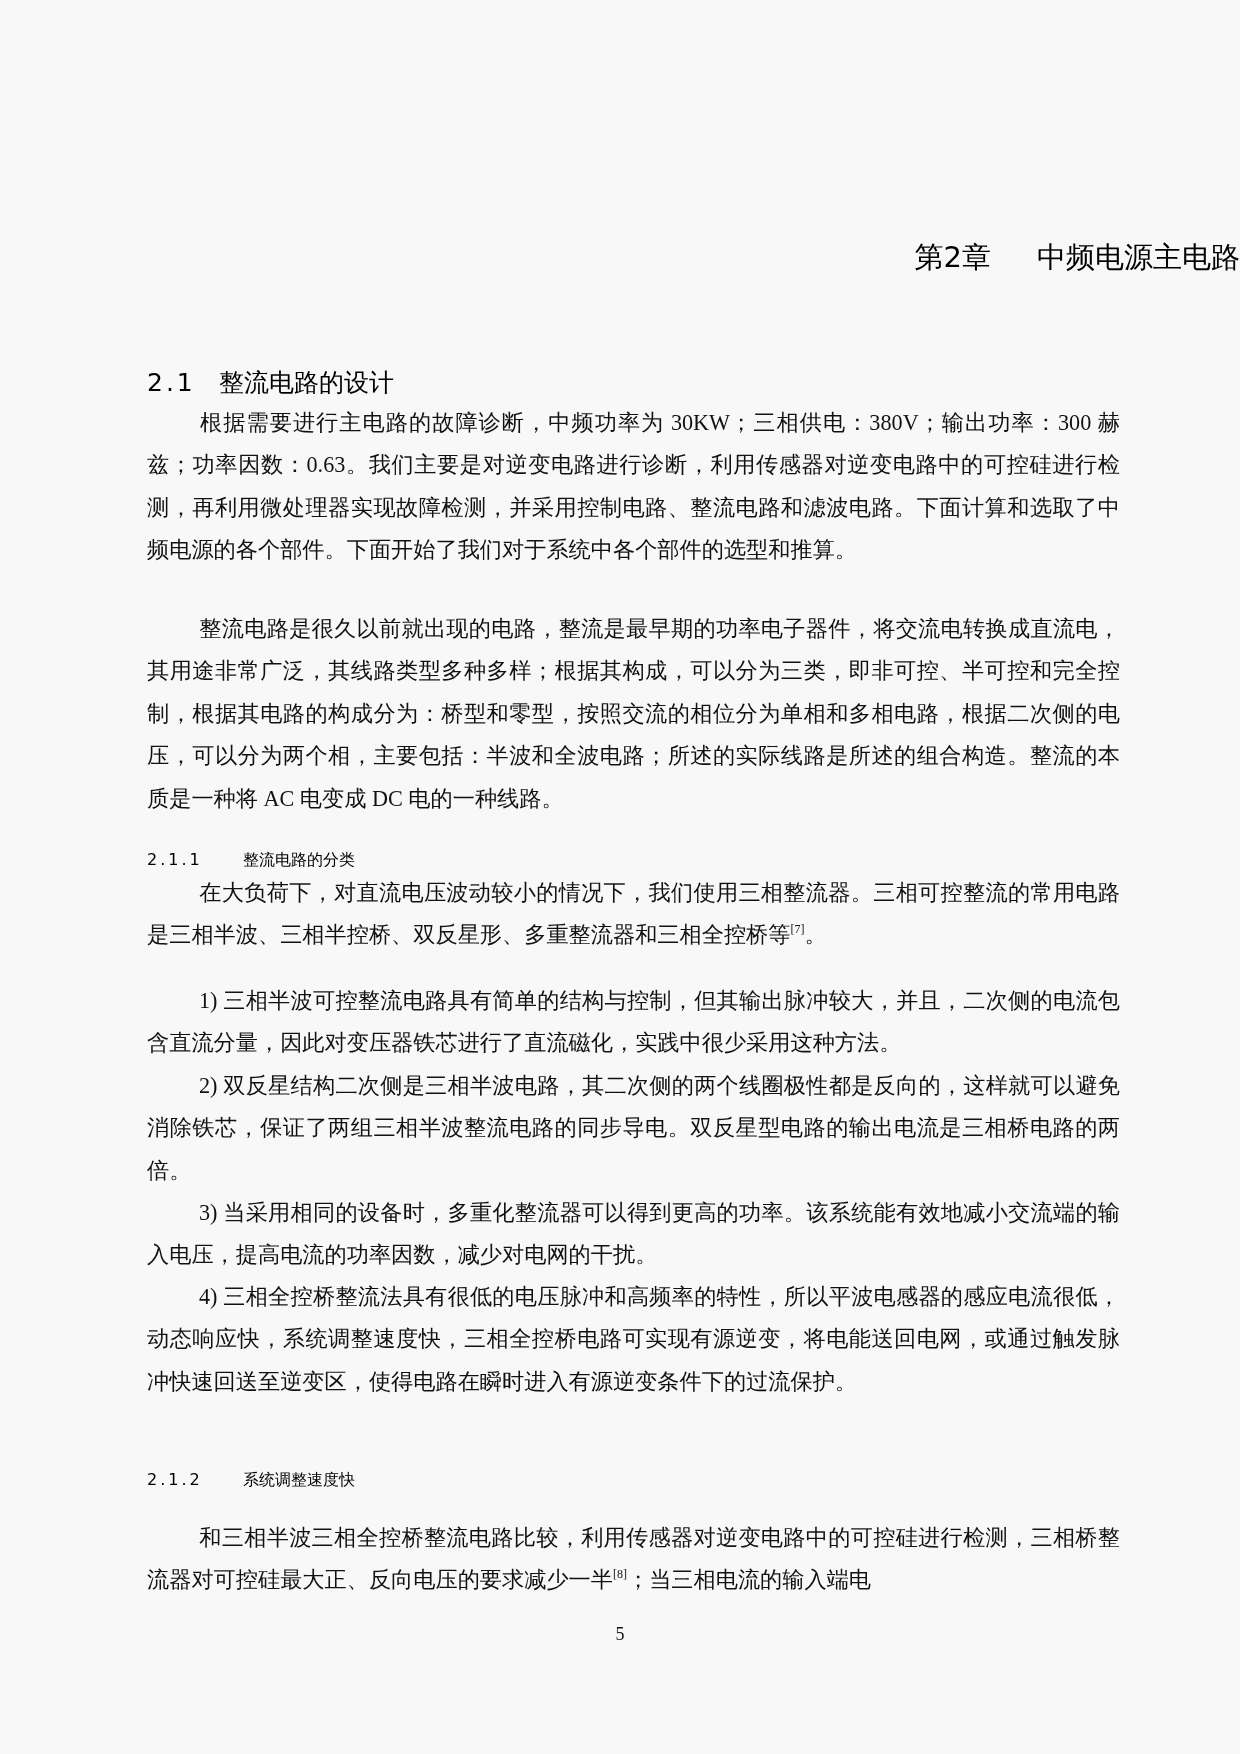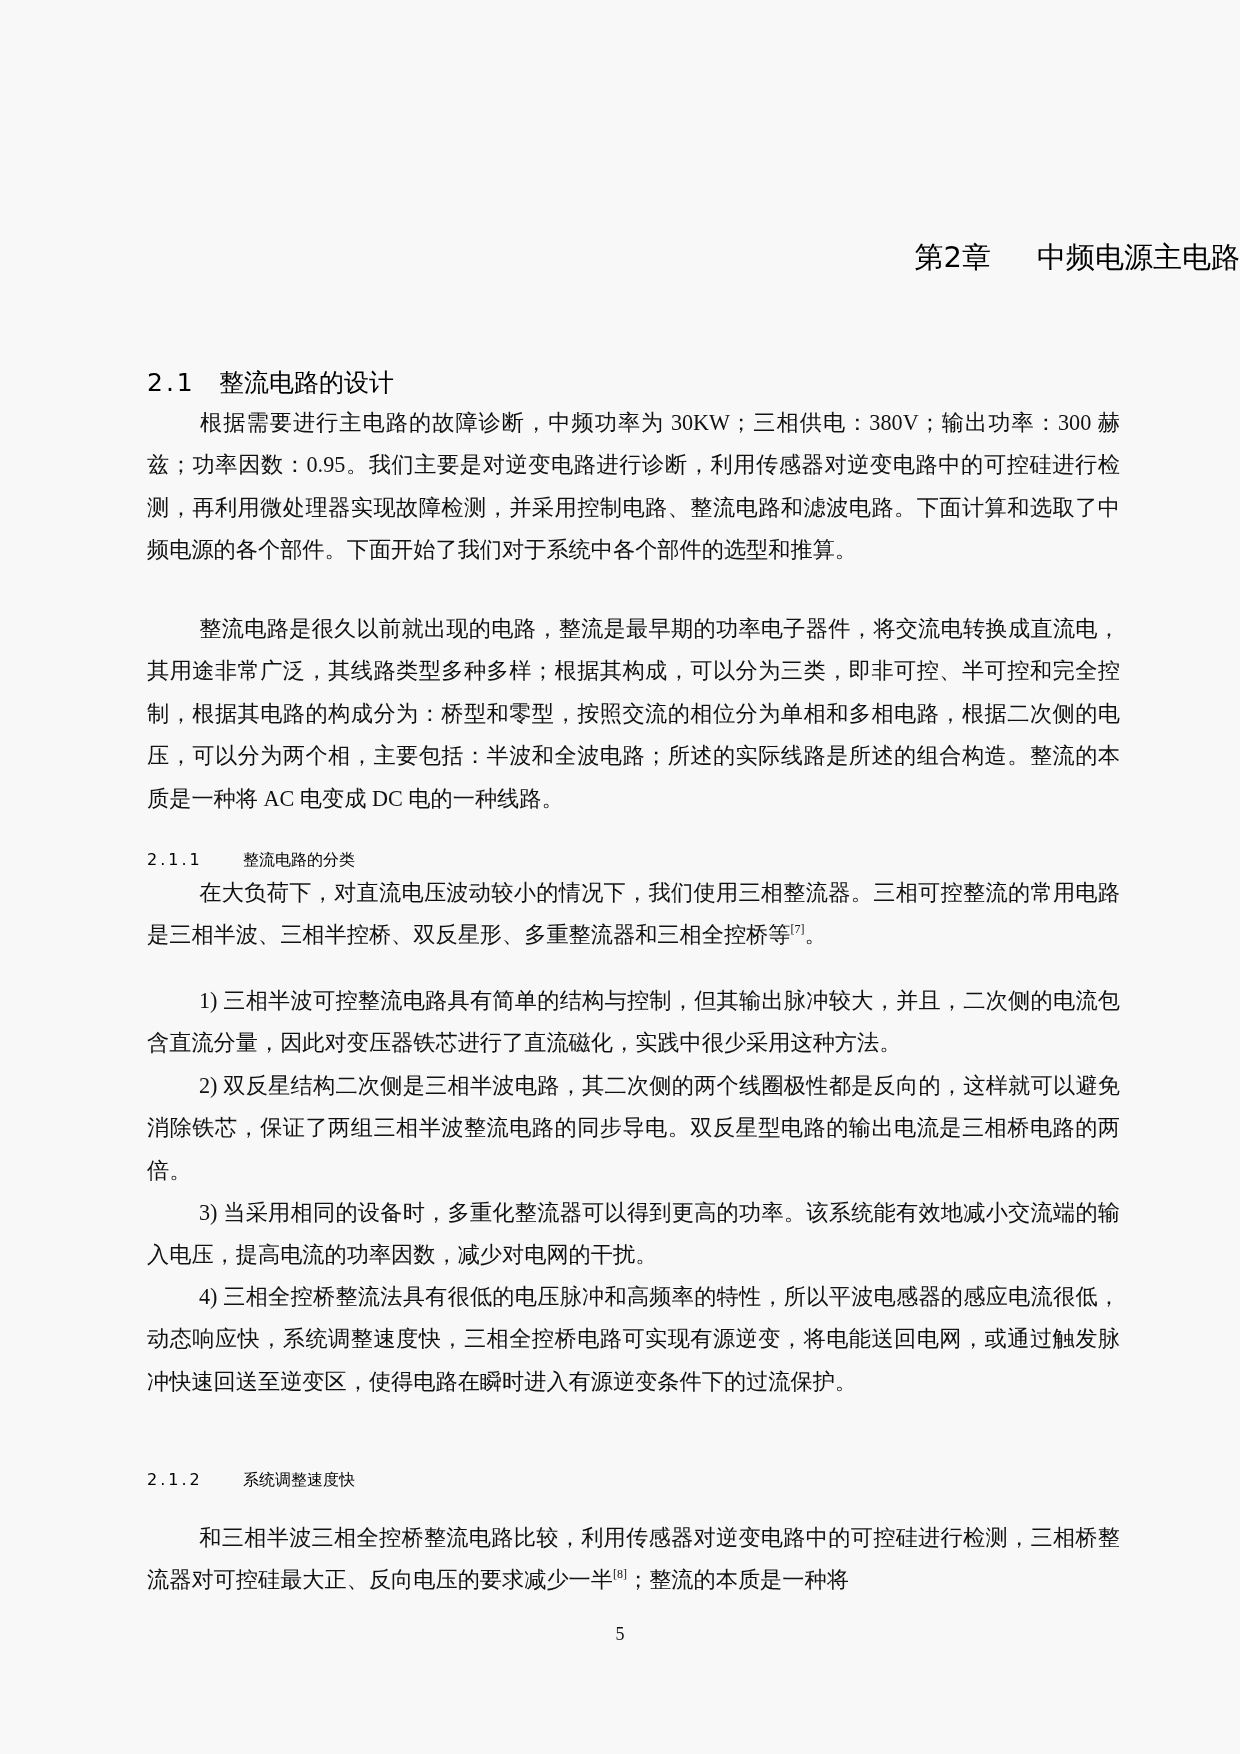--- a/index.html
+++ b/index.html
@@ -60,21 +60,21 @@
 <body>
 
 <div class="chapter-title">
   <span class="num">第2章</span><span>中频电源主电路</span>
 </div>
 
 <div class="heading h2" style="top:366px;">
   <span class="hnum">2.1</span><span>整流电路的设计</span>
 </div>
 
-<p class="para" style="top:402px;"><span class="indent"></span><span>根据需要进行主电路的故障诊断，中频功率为 30KW；三相供电：380V；输出功率：300 赫兹；功率因数：0.95。我们主要是对逆变电路进行诊断，利用传感器对逆变电路中的可控硅进行检测，再利用微处理器实现故障检测，并采用控制电路、整流电路和滤波电路。下面计算和选取了中频电源的各个部件。下面开始了我们对于系统中各个部件的选型和推算。</span></p>
+<p class="para" style="top:402px;"><span class="indent"></span><span>根据需要进行主电路的故障诊断，中频功率为 30KW；三相供电：380V；输出功率：300 赫兹；功率因数：0.63。我们主要是对逆变电路进行诊断，利用传感器对逆变电路中的可控硅进行检测，再利用微处理器实现故障检测，并采用控制电路、整流电路和滤波电路。下面计算和选取了中频电源的各个部件。下面开始了我们对于系统中各个部件的选型和推算。</span></p>
 
 <p class="para" style="top:608px;"><span class="indent"></span><span>整流电路是很久以前就出现的电路，整流是最早期的功率电子器件，将交流电转换成直流电，其用途非常广泛，其线路类型多种多样；根据其构成，可以分为三类，即非可控、半可控和完全控制，根据其电路的构成分为：桥型和零型，按照交流的相位分为单相和多相电路，根据二次侧的电压，可以分为两个相，主要包括：半波和全波电路；所述的实际线路是所述的组合构造。整流的本质是一种将 AC 电变成 DC 电的一种线路。</span></p>
 
 <div class="heading h3" style="top:850px;">
   <span class="hnum">2.1.1</span><span>整流电路的分类</span>
 </div>
 
 <p class="para" style="top:872px;"><span class="indent"></span><span>在大负荷下，对直流电压波动较小的情况下，我们使用三相整流器。三相可控整流的常用电路是三相半波、三相半控桥、双反星形、多重整流器和三相全控桥等</span><sup>[7]</sup><span>。</span></p>
 
 <p class="para" style="top:980px;"><span class="indent"></span><span>1) 三相半波可控整流电路具有简单的结构与控制，但其输出脉冲较大，并且，二次侧的电流包含直流分量，因此对变压器铁芯进行了直流磁化，实践中很少采用这种方法。</span></p>
@@ -82,15 +82,15 @@
 <p class="para" style="top:1065px;"><span class="indent"></span><span>2) 双反星结构二次侧是三相半波电路，其二次侧的两个线圈极性都是反向的，这样就可以避免消除铁芯，保证了两组三相半波整流电路的同步导电。双反星型电路的输出电流是三相桥电路的两倍。</span></p>
 
 <p class="para" style="top:1192px;"><span class="indent"></span><span>3) 当采用相同的设备时，多重化整流器可以得到更高的功率。该系统能有效地减小交流端的输入电压，提高电流的功率因数，减少对电网的干扰。</span></p>
 
 <p class="para" style="top:1276px;"><span class="indent"></span><span>4) 三相全控桥整流法具有很低的电压脉冲和高频率的特性，所以平波电感器的感应电流很低，动态响应快，系统调整速度快，三相全控桥电路可实现有源逆变，将电能送回电网，或通过触发脉冲快速回送至逆变区，使得电路在瞬时进入有源逆变条件下的过流保护。</span></p>
 
 <div class="heading h3" style="top:1470px;">
   <span class="hnum">2.1.2</span><span>系统调整速度快</span>
 </div>
 
-<p class="para" style="top:1517px;"><span class="indent"></span><span>和三相半波三相全控桥整流电路比较，利用传感器对逆变电路中的可控硅进行检测，三相桥整流器对可控硅最大正、反向电压的要求减少一半</span><sup>[8]</sup><span>；整流的本质是一种将</span></p>
+<p class="para" style="top:1517px;"><span class="indent"></span><span>和三相半波三相全控桥整流电路比较，利用传感器对逆变电路中的可控硅进行检测，三相桥整流器对可控硅最大正、反向电压的要求减少一半</span><sup>[8]</sup><span>；当三相电流的输入端电</span></p>
 
 <div class="page-number">5</div>
 
 </body></html>

